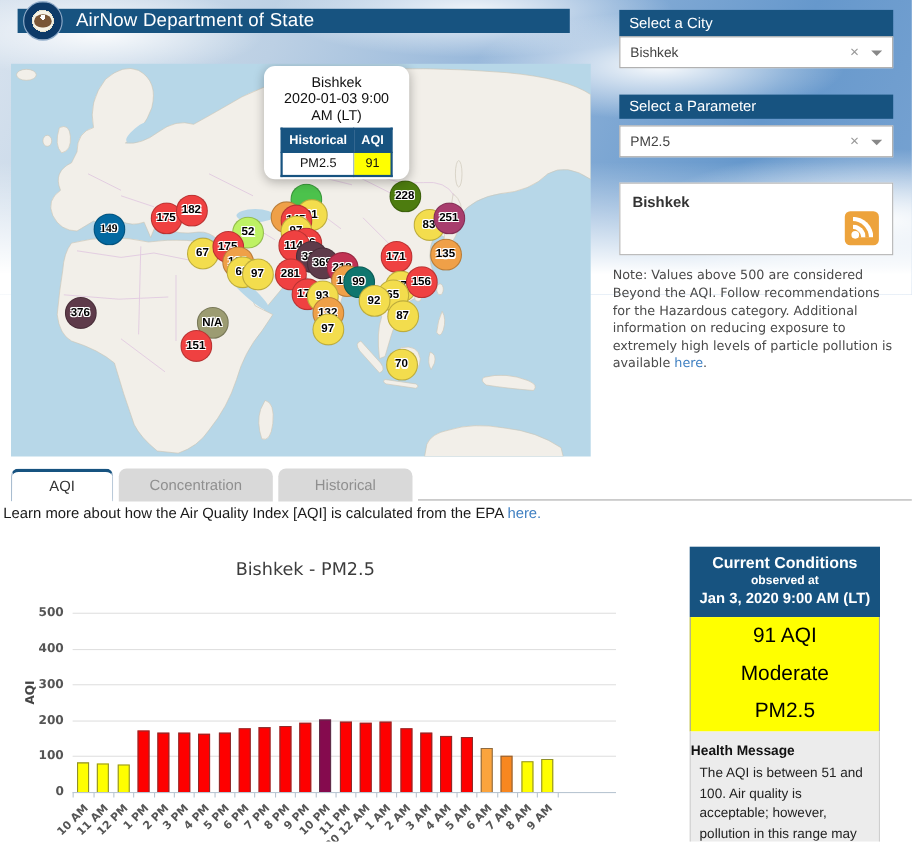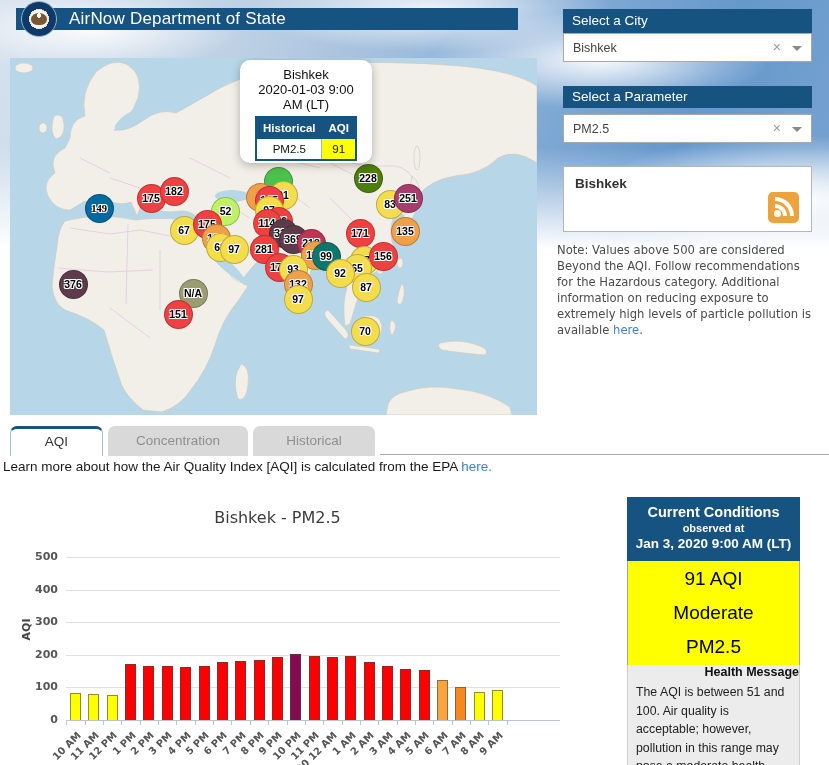--- a/index.html
+++ b/index.html
@@ -90,21 +90,21 @@
     text-align:center;box-sizing:border-box;padding-top:7px;}
   .cc-t1{font-size:14.5px;font-weight:bold;}
   .cc-t2{font-size:11px;font-weight:bold;margin-top:2px;}
   .cc-t3{font-size:13.5px;font-weight:bold;margin-top:2px;}
   .cc-yellow{position:absolute;left:627px;top:561px;width:173px;height:104px;background:#ffff00;
     border-left:1px solid #a5a5a5;border-right:1px solid #a5a5a5;box-sizing:border-box;
     display:flex;flex-direction:column;justify-content:center;text-align:center;}
   .cc-yellow div{font-size:19px;font-weight:normal;color:#000;line-height:34px;}
   .cc-gray{position:absolute;left:627px;top:665px;width:173px;height:110px;background:#ececec;
     border:1px solid #cfcfcf;border-top:none;box-sizing:border-box;}
-  .cc-ht{font-size:12.5px;font-weight:bold;color:#111;text-align:right;}
+  .cc-ht{font-size:12.5px;font-weight:bold;color:#111;text-align:left;margin-top:10px;}
   .cc-hx{font-size:12.3px;line-height:18.5px;color:#222;padding:4px 8px 0 8px;}
 </style>
 </head>
 <body>
 
 <div id="page">
   <div class="sky"></div>
 
   <div class="app-header">
     <div class="seal">

